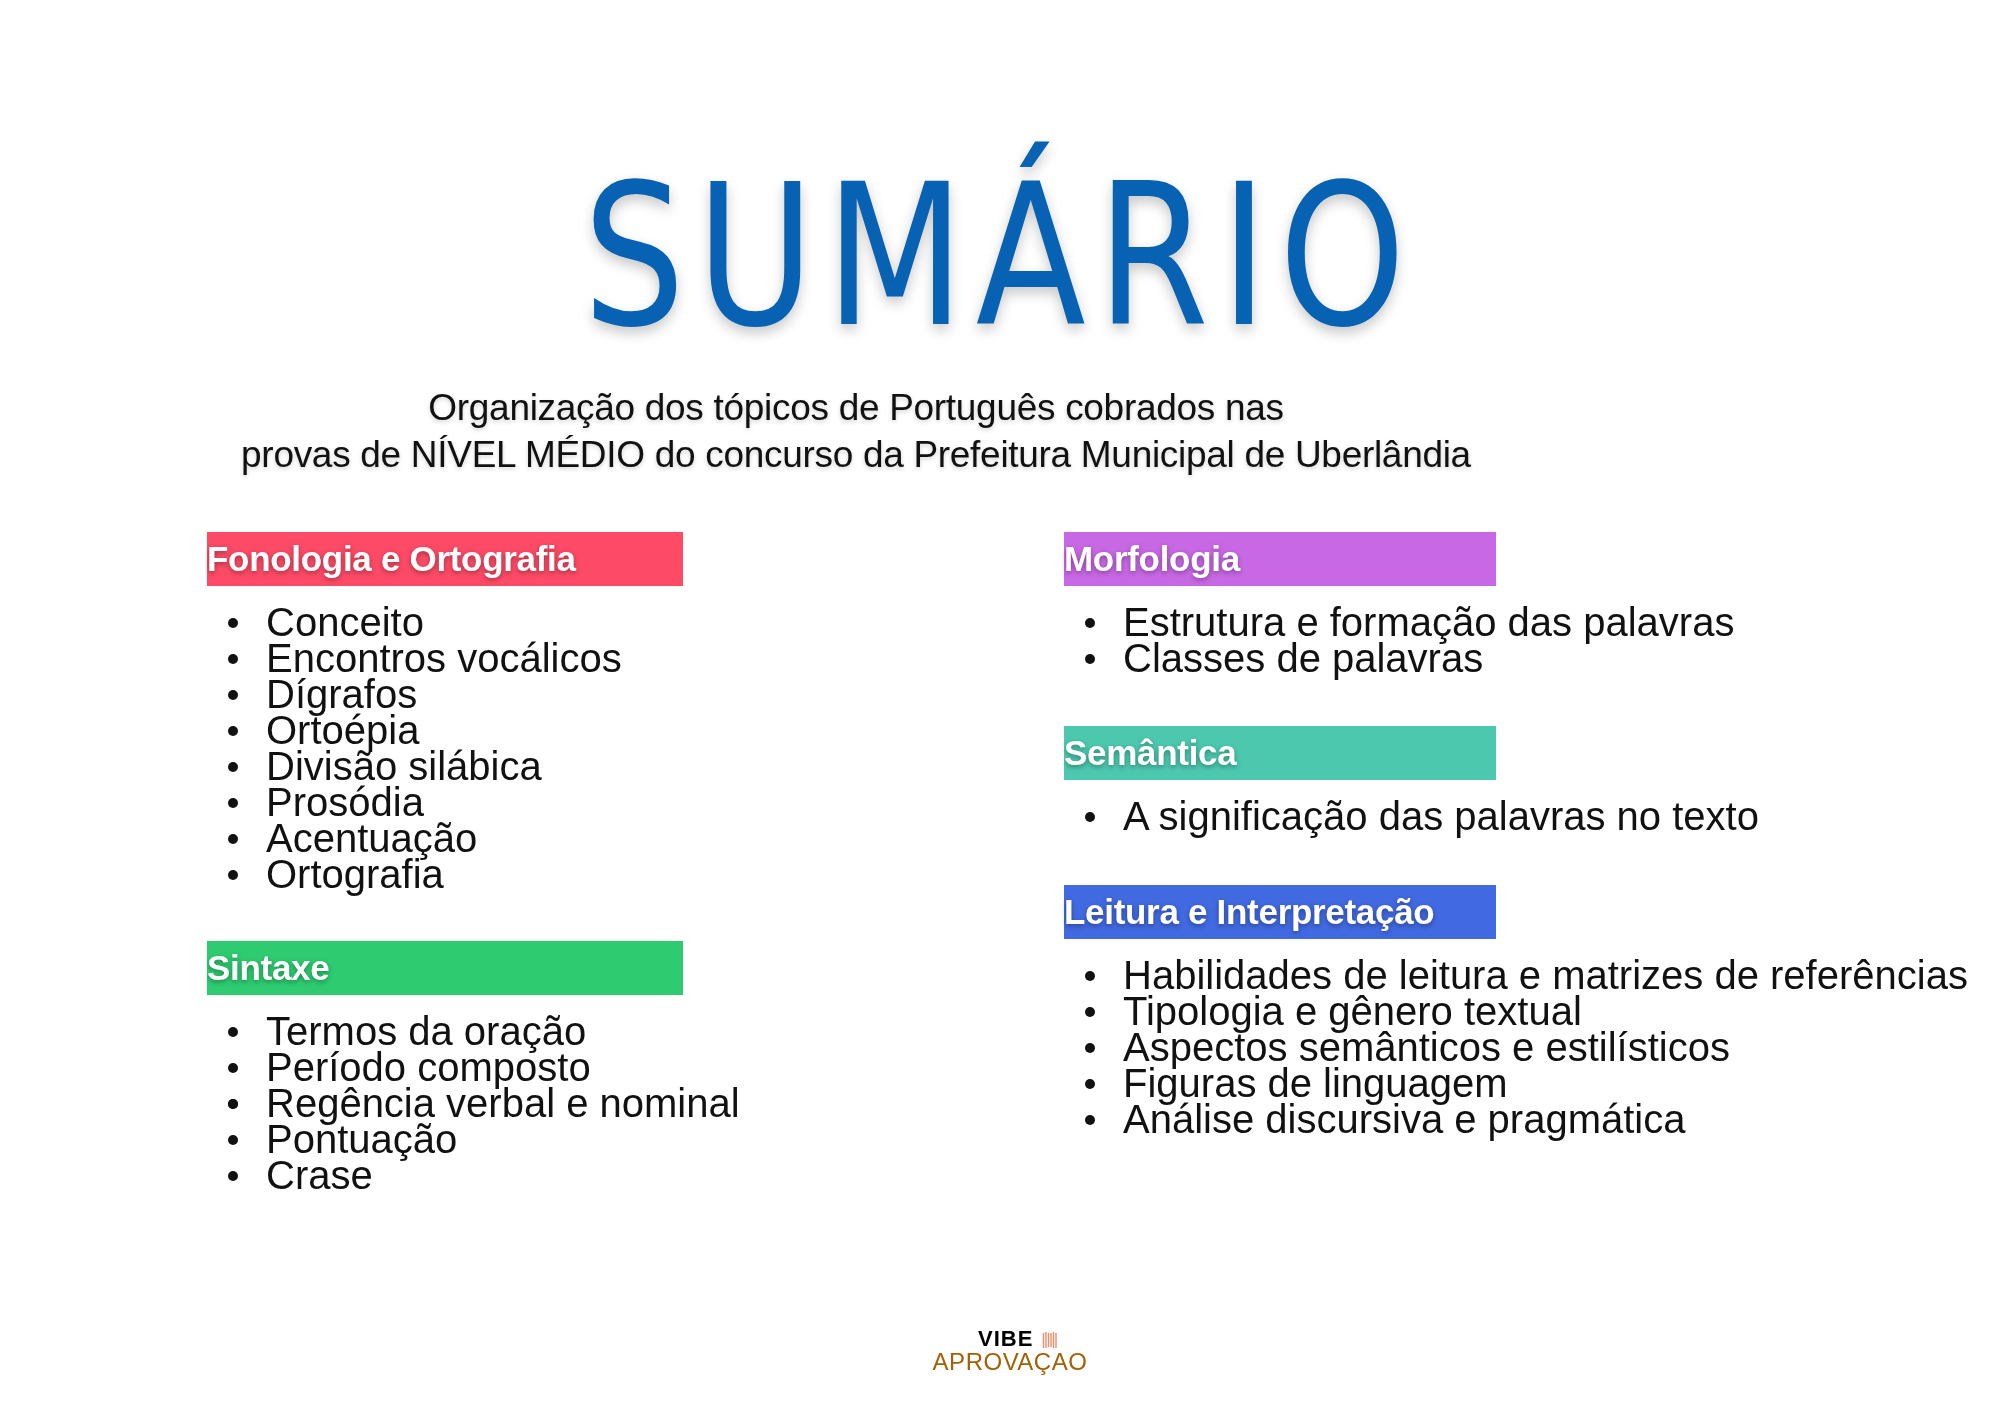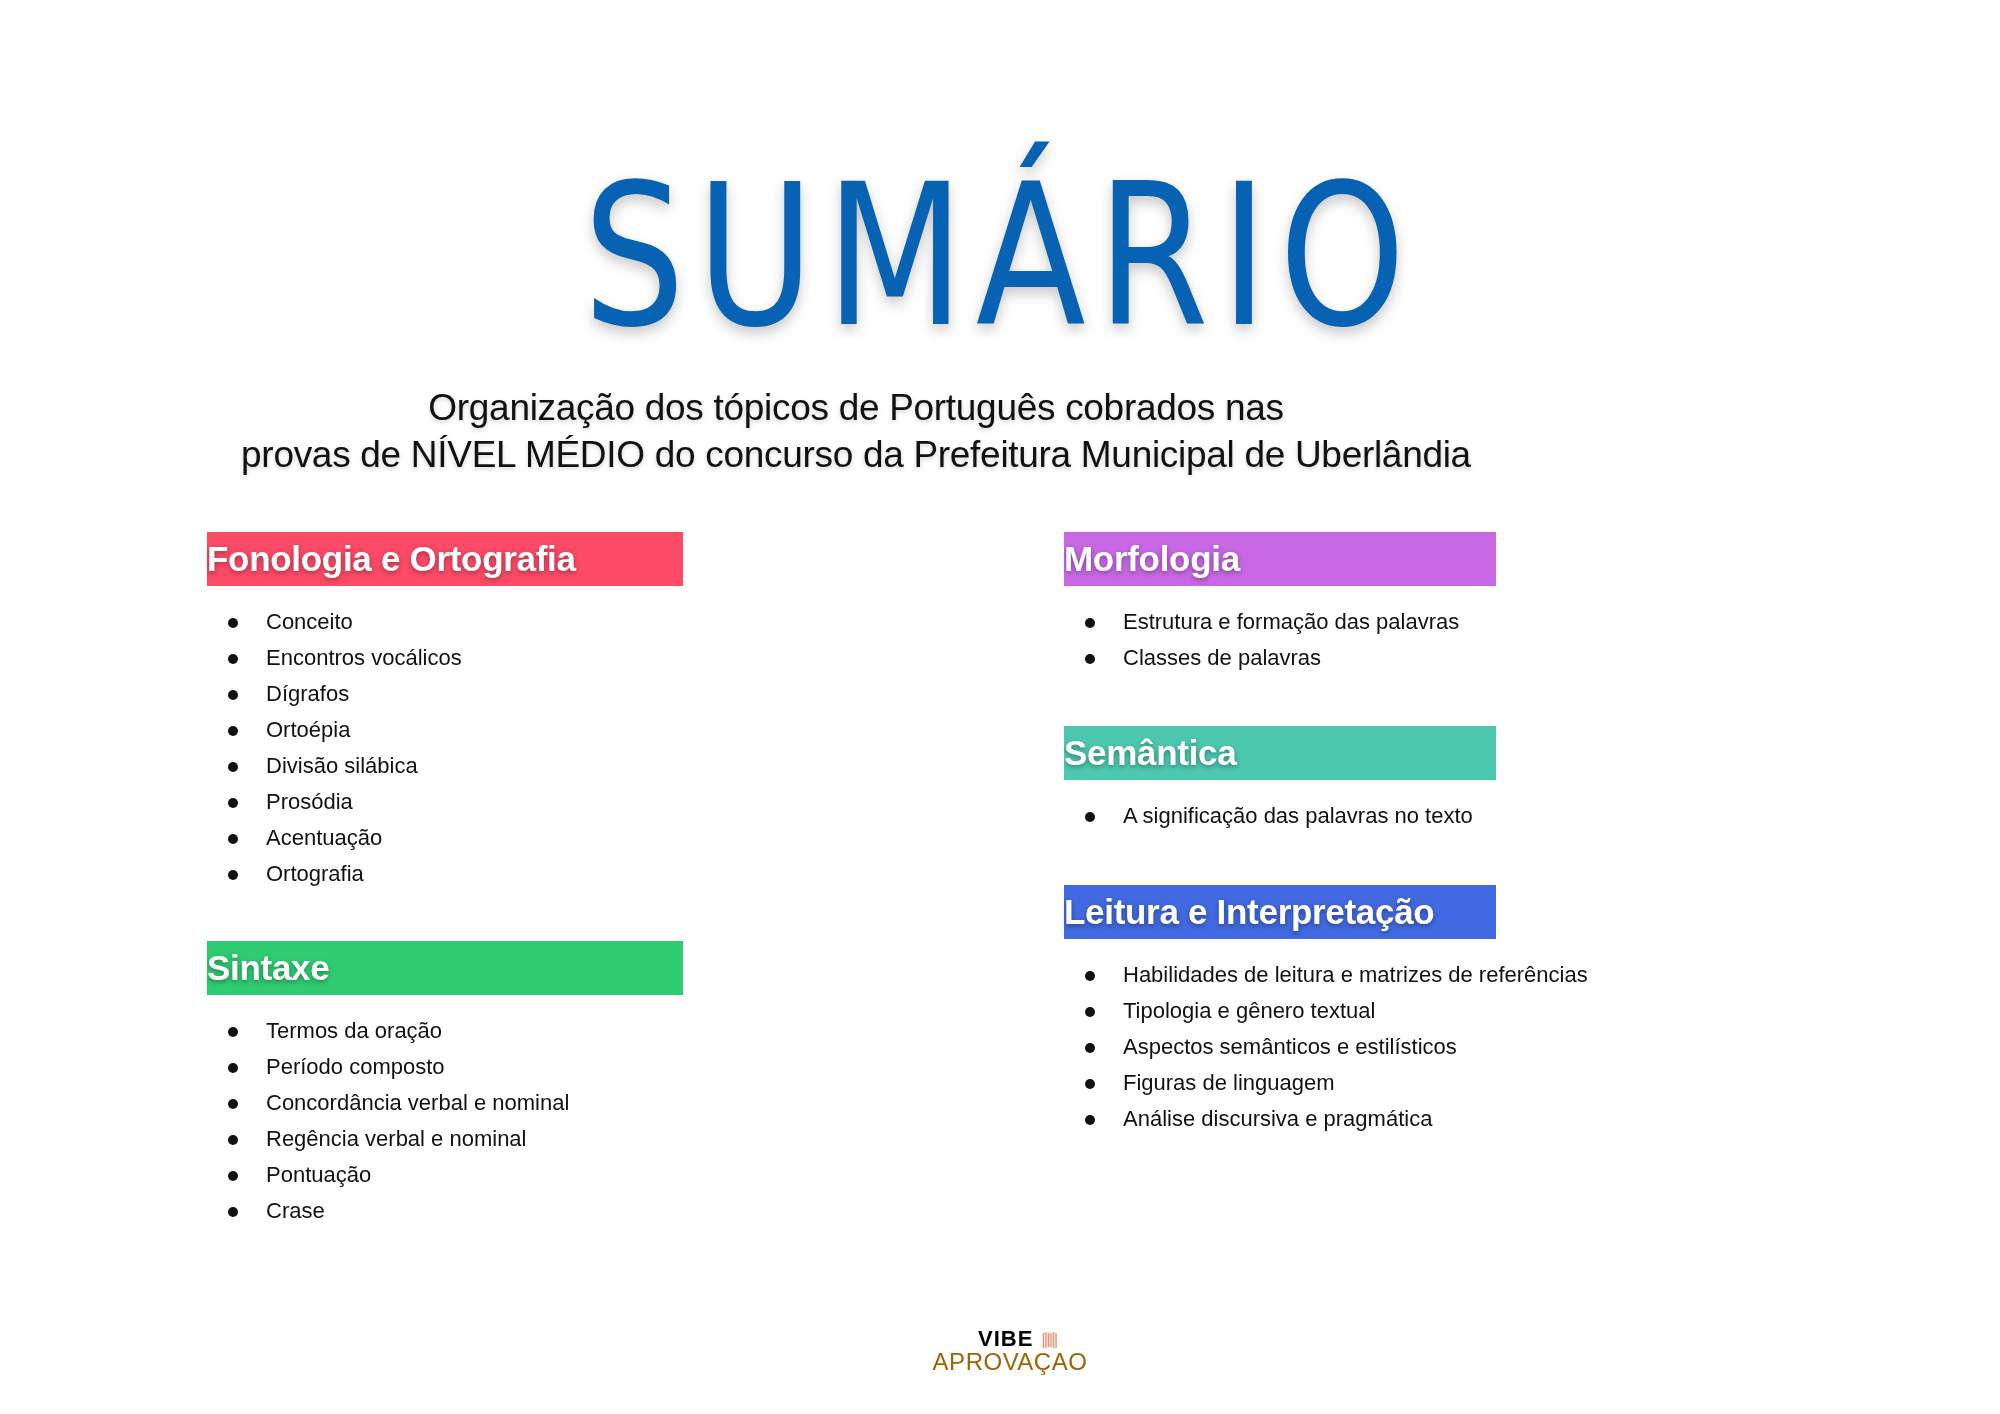--- a/index.html
+++ b/index.html
@@ -27,21 +27,21 @@
     .section-header {
       position: absolute; height: 54px;
       color: #fff; font-weight: bold; font-size: 35px; line-height: 54px;
       text-align: left;
       text-shadow: 0 2px 5px rgba(0,0,0,0.35);
       letter-spacing: -0.3px;
     }
 
     .topic-list {
       position: absolute; list-style: none;
-      font-size: 22px; line-height: 36px; color: #111;
+      font-size: 40px; line-height: 36px; color: #111;
     }
     .topic-list li { position: relative; padding-left: 38px; white-space: nowrap; }
     .topic-list li .bullet {
       position: absolute; left: 0; top: 14px; width: 10px; height: 10px;
       border-radius: 50%; background: #111;
     }
 
     .logo {
       position: absolute; left: 930px; top: 1327px; width: 160px; height: 50px;
     }
@@ -74,21 +74,21 @@
   <li><span class="bullet"></span><span>Divisão silábica</span></li>
   <li><span class="bullet"></span><span>Prosódia</span></li>
   <li><span class="bullet"></span><span>Acentuação</span></li>
   <li><span class="bullet"></span><span>Ortografia</span></li>
 </ul>
 
 <div class="section-header" style="left:207px; top:941px; width:476px; background:#2ecb71;">Sintaxe</div>
 <ul class="topic-list" style="left:228px; top:1013px;">
   <li><span class="bullet"></span><span>Termos da oração</span></li>
   <li><span class="bullet"></span><span>Período composto</span></li>
-  <li><span class="bullet"></span><span>Concordância verbal e nominal</span></li>
+  <li><span class="bullet"></span></li>
   <li><span class="bullet"></span><span>Regência verbal e nominal</span></li>
   <li><span class="bullet"></span><span>Pontuação</span></li>
   <li><span class="bullet"></span><span>Crase</span></li>
 </ul>
 
 <div class="section-header" style="left:1064px; top:532px; width:432px; background:#c868e4;">Morfologia</div>
 <ul class="topic-list" style="left:1085px; top:604px;">
   <li><span class="bullet"></span><span>Estrutura e formação das palavras</span></li>
   <li><span class="bullet"></span><span>Classes de palavras</span></li>
 </ul>

